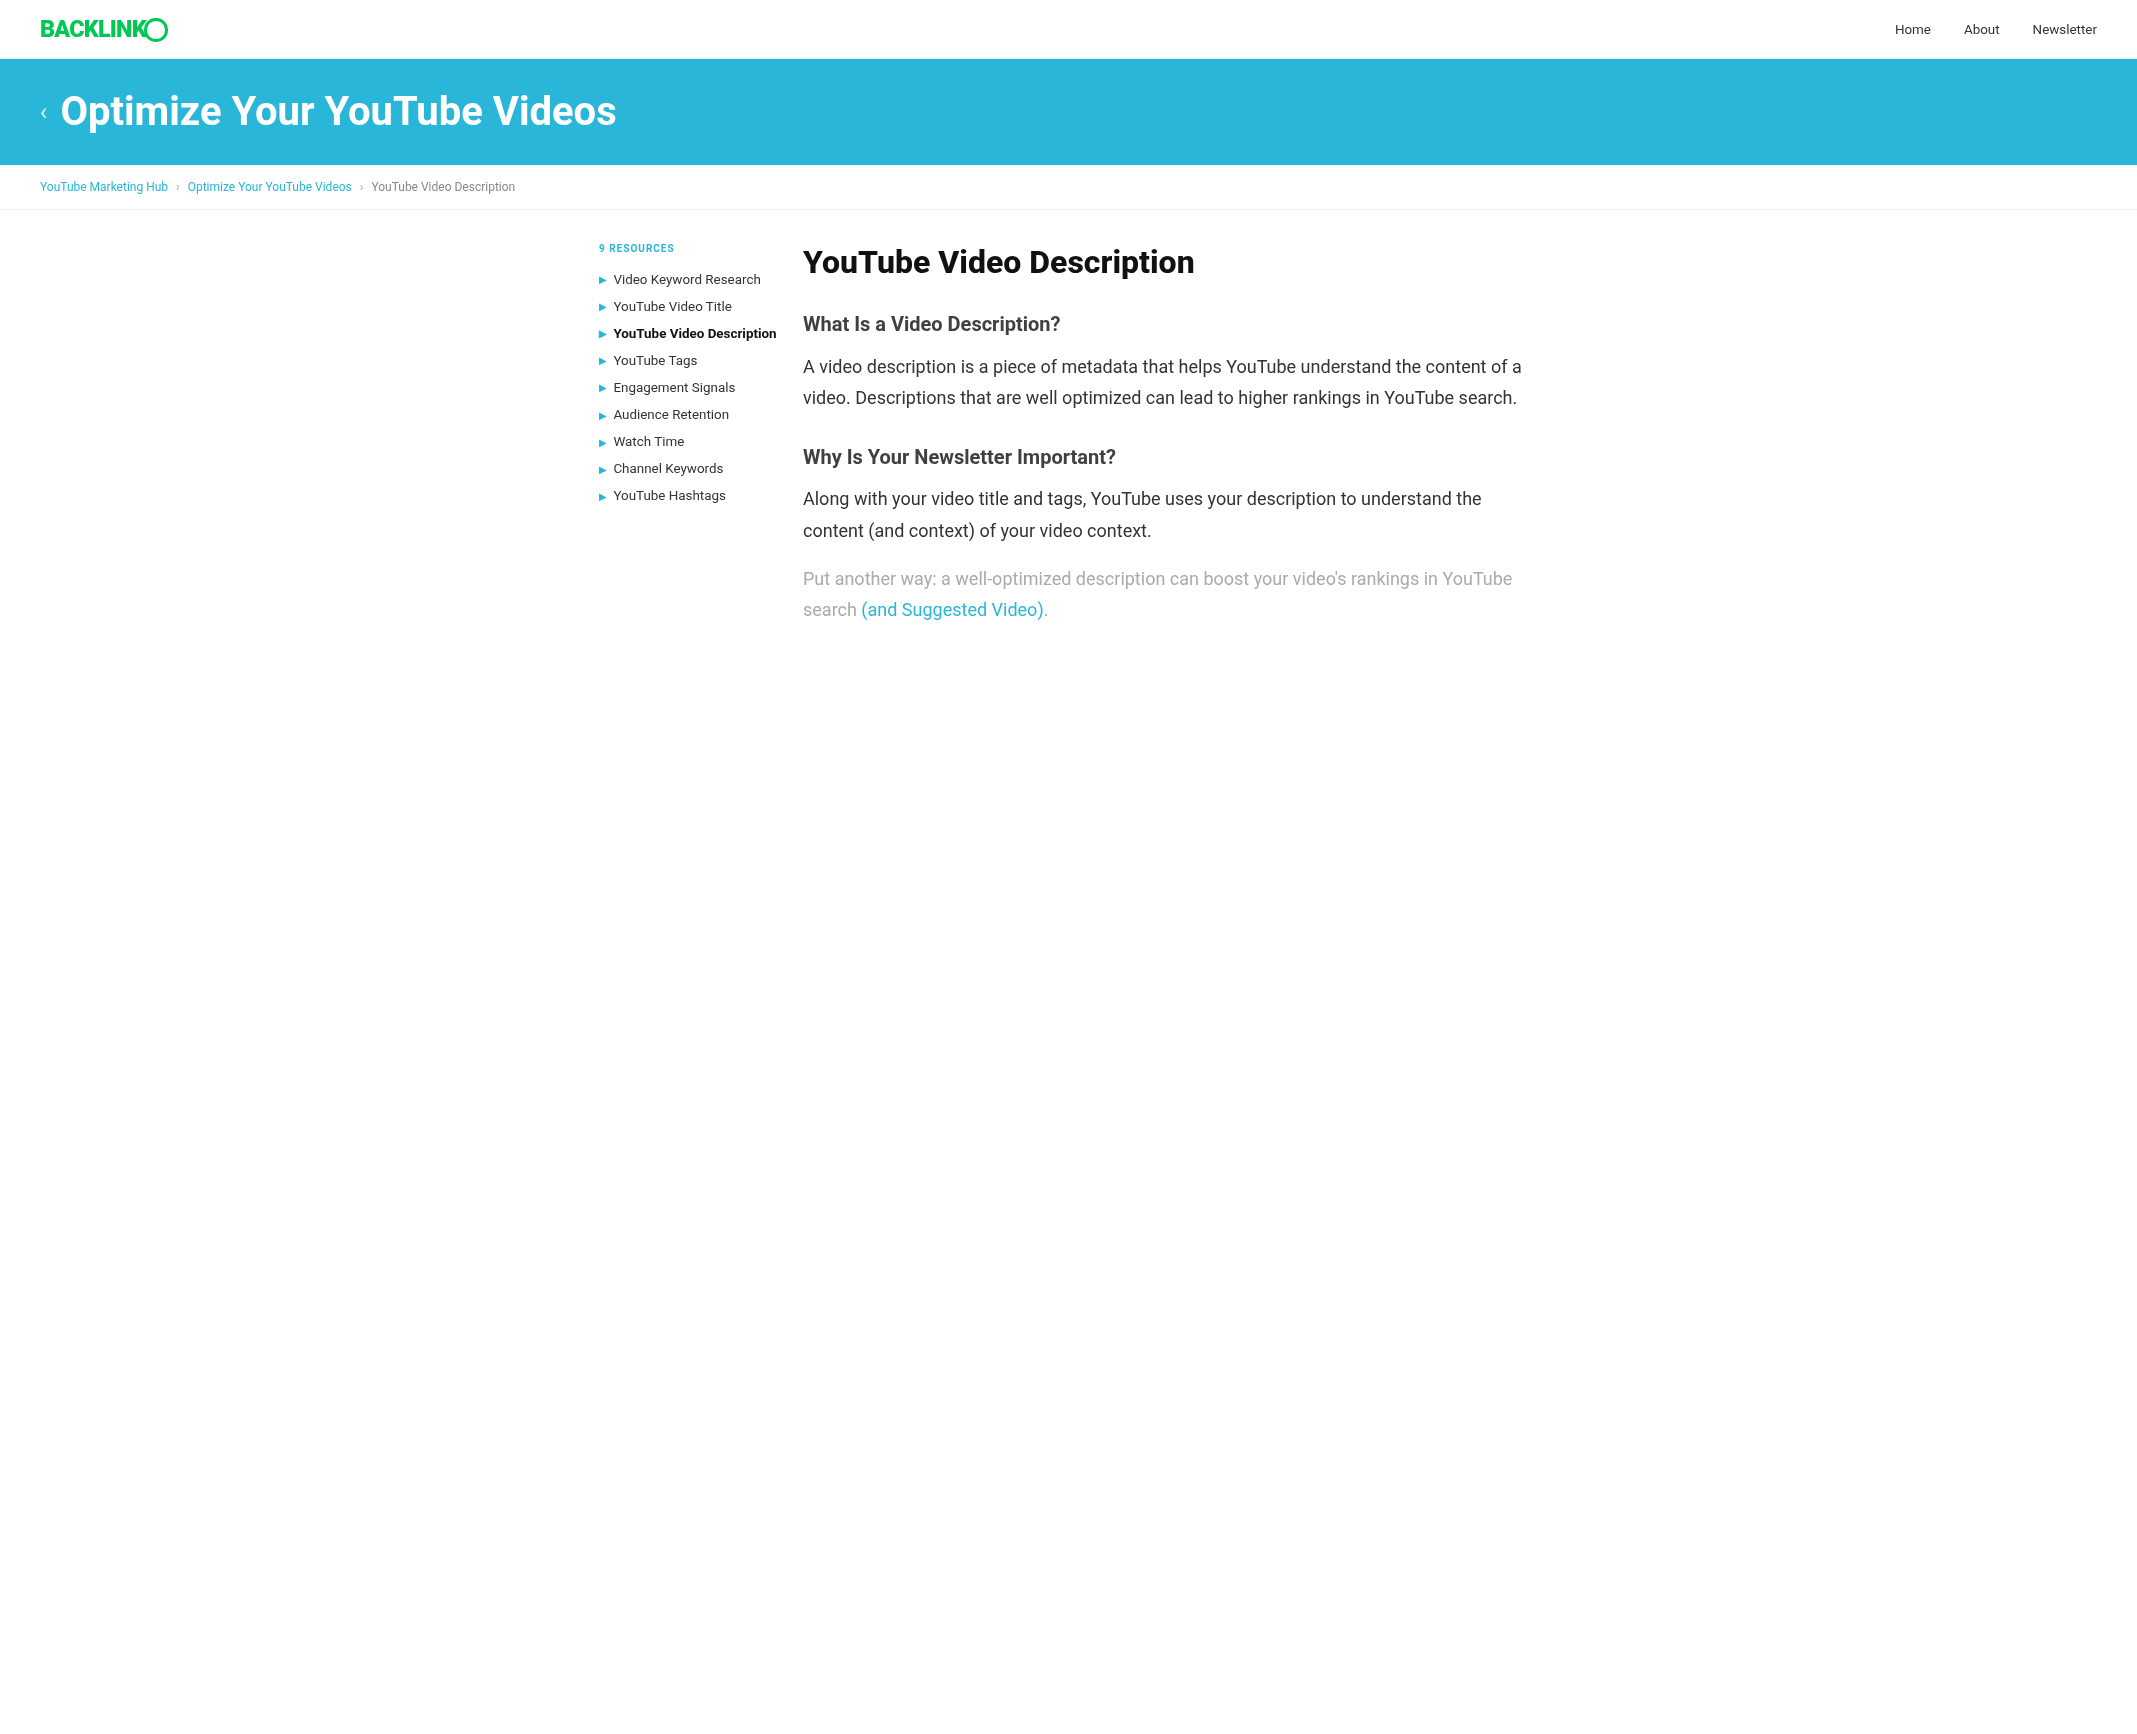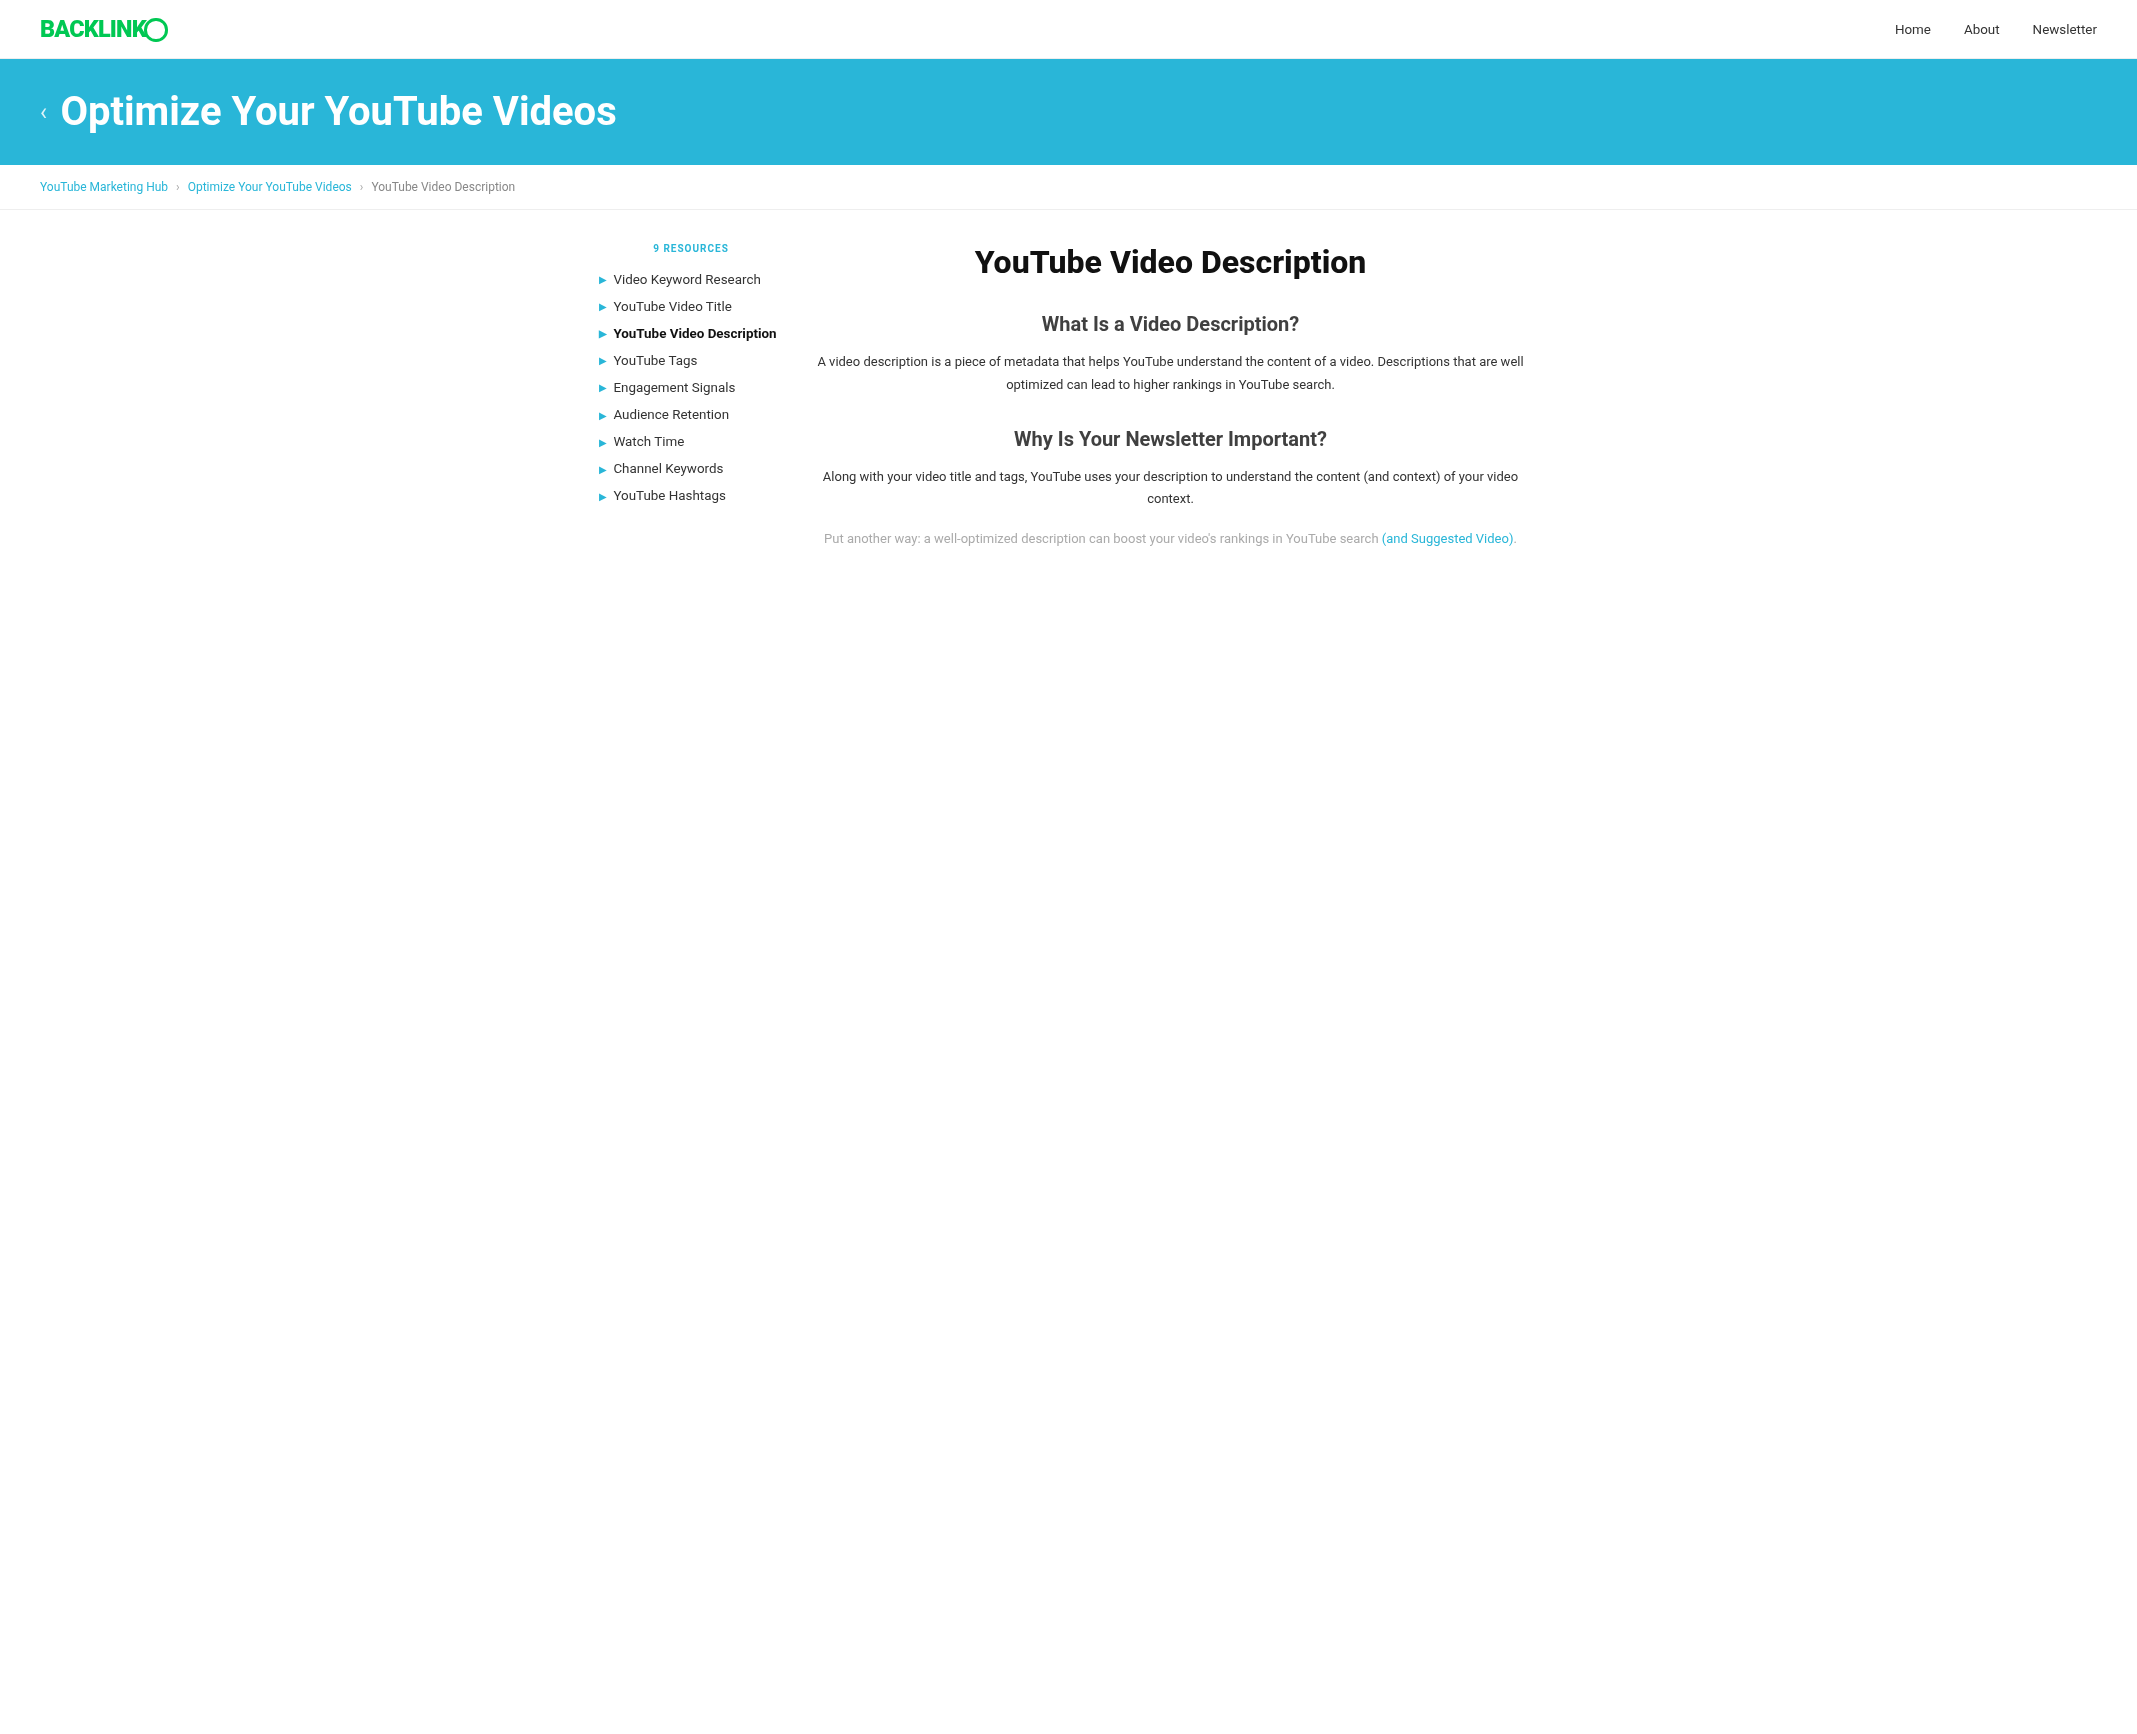--- a/index.html
+++ b/index.html
@@ -81,21 +81,20 @@
       color: #888;
     }
 
     
     .main-layout {
       display: flex;
       max-width: 1019px;
       margin: 0 auto;
       padding: 33px 40px 50px;
       gap: 20px;
-      text-align: center;
     }
 
     
     .sidebar {
       min-width: 184px;
       max-width: 200px;
       flex-shrink: 0;
     }
     .sidebar-resources-label {
       font-size: 10px;
@@ -145,21 +144,21 @@
     }
     .content h2 {
       font-size: 20px;
       font-weight: 700;
       color: #404040;
       margin-bottom: 13.4px;
       margin-top: 30px;
       line-height: 1.3;
     }
     .content p {
-      font-size: 13px;
+      font-size: 18px;
       line-height: 1.75;
       color: #333;
       margin-bottom: 16.7px;
     }
     .content p a {
       color: #29b6d8;
       text-decoration: none;
     }
     .fade-text {
       color: #aaa !important;

